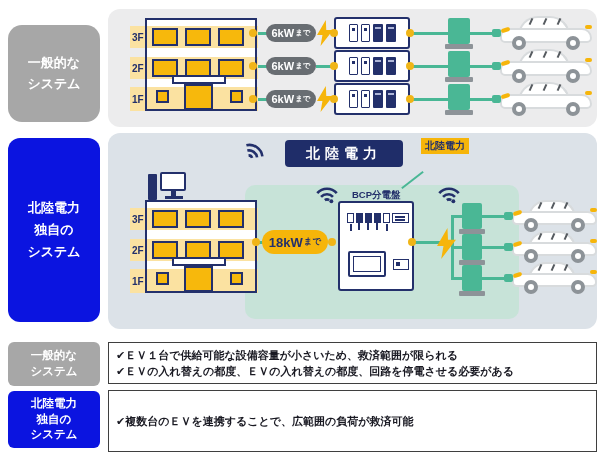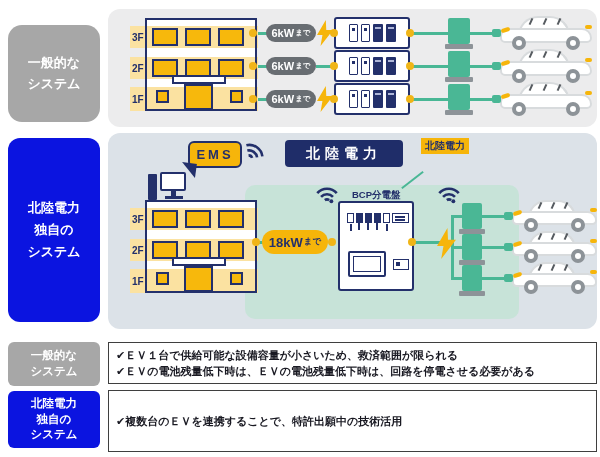--- a/index.html
+++ b/index.html
@@ -233,23 +233,20 @@
 
   <div class="panel" style="left:108px;top:133px;width:489px;height:196px;background:var(--panel2);"></div>
   <div class="panel" style="left:245px;top:185px;width:274px;height:134px;background:var(--mint);border-radius:10px;"></div>
 
   <div class="side-label" style="left:8px;top:138px;width:92px;height:184px;background:var(--blue);border-radius:12px;font-size:13px;line-height:1.7;">
     <div>北陸電力</div>
     <div>独自の</div>
     <div>システム</div>
   </div>
 
-  <div class="ems" style="left:188px;top:141px;">
-    <span>EMS</span>
-  </div>
   <div class="pc" style="left:148px;top:172px;">
     <span class="tower"></span>
     <span class="screen"></span>
     <span class="stand"></span>
     <span class="pbase"></span>
   </div>
   <svg class="wifi" style="left:242px;top:138px;transform:rotate(35deg);" width="26" height="24" viewBox="0 0 24 22">
     <path d="M3 12 a12 12 0 0 1 18 0" fill="none" stroke="#23306b" stroke-width="2.4"></path>
     <path d="M6.5 15.5 a7.5 7.5 0 0 1 11 0" fill="none" stroke="#23306b" stroke-width="2.4"></path>
     <path d="M10 18.5 a3.3 3.3 0 0 1 4 0" fill="none" stroke="#23306b" stroke-width="2.4"></path>
@@ -382,25 +379,25 @@
     <span class="wheel w2" style="top:18px;"></span>
   </div>
 
 
   <div class="side-label" style="left:8px;top:342px;width:92px;height:44px;background:var(--gray);border-radius:6px;font-size:11.5px;line-height:1.35;">
     <div>一般的な</div>
     <div>システム</div>
   </div>
   <div class="tbox" style="top:342px;height:42px;">
     <p>✔ＥＶ１台で供給可能な設備容量が小さいため、救済範囲が限られる</p>
-    <p>✔ＥＶの電池残量低下時は、ＥＶの電池残量低下時は、回路を停電させる必要がある</p>
+    <p>✔ＥＶの入れ替えの都度、ＥＶの入れ替えの都度、回路を停電させる必要がある</p>
   </div>
 
   <div class="side-label" style="left:8px;top:391px;width:92px;height:57px;background:var(--blue);border-radius:6px;font-size:11.5px;line-height:1.35;">
     <div>北陸電力</div>
     <div>独自の</div>
     <div>システム</div>
   </div>
   <div class="tbox" style="top:390px;height:62px;">
-    <p>✔複数台のＥＶを連携することで、特許出願中の技術活用</p>
+    <p>✔複数台のＥＶを連携することで、広範囲の負荷が救済可能</p>
   </div>
 
 </div>
 
 </body></html>

